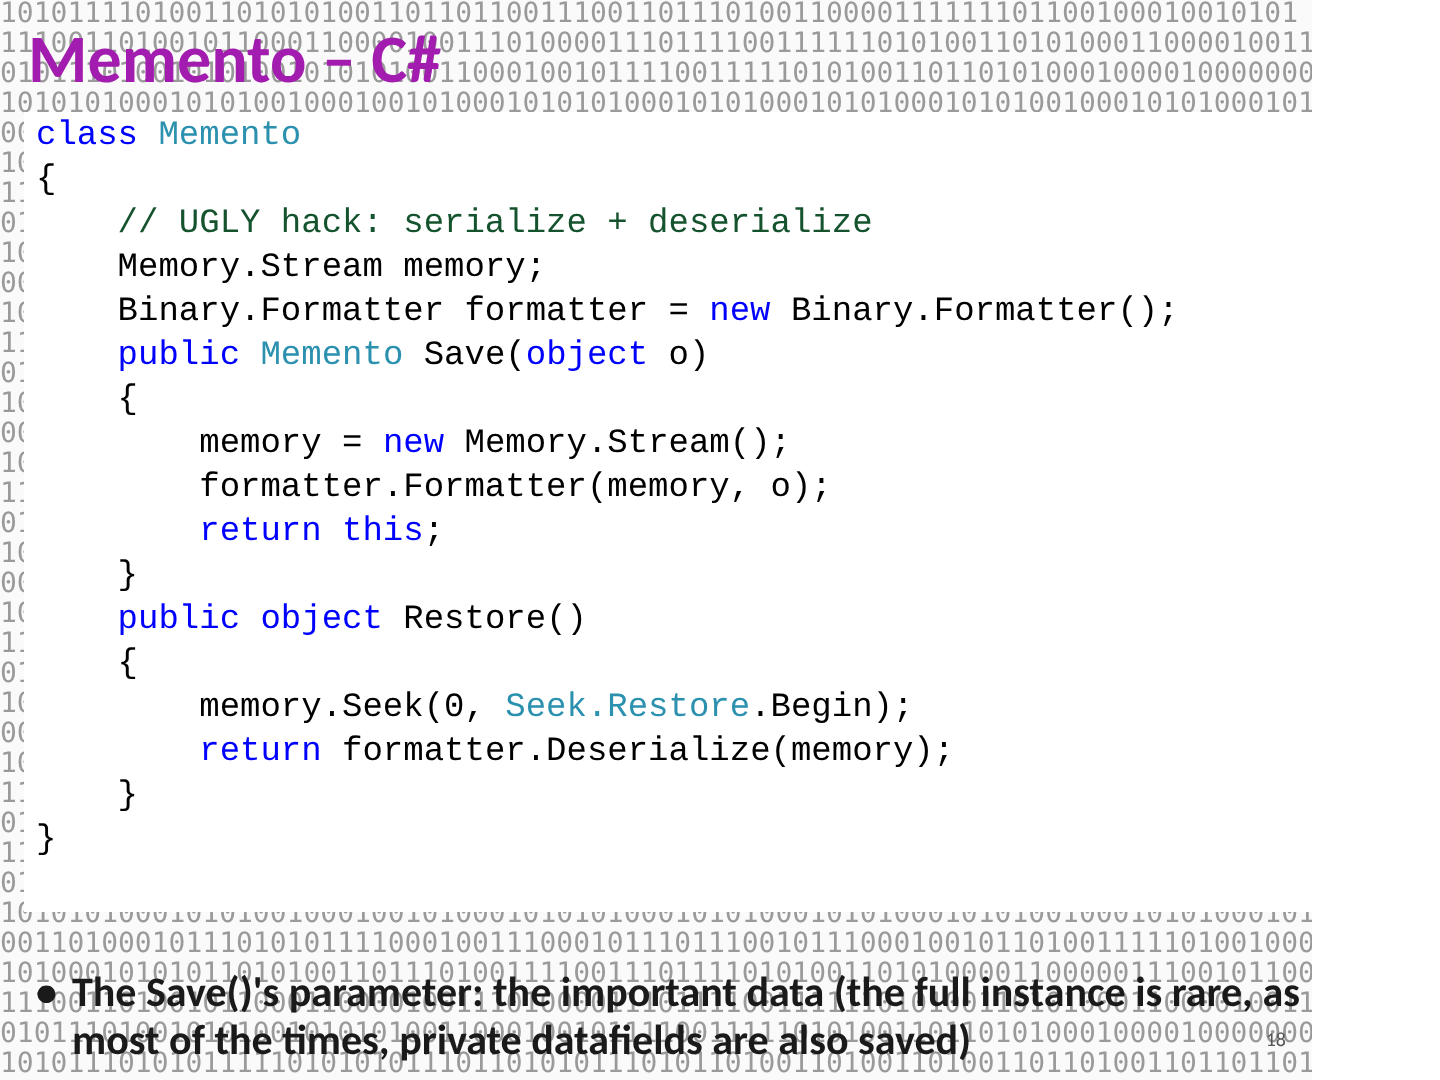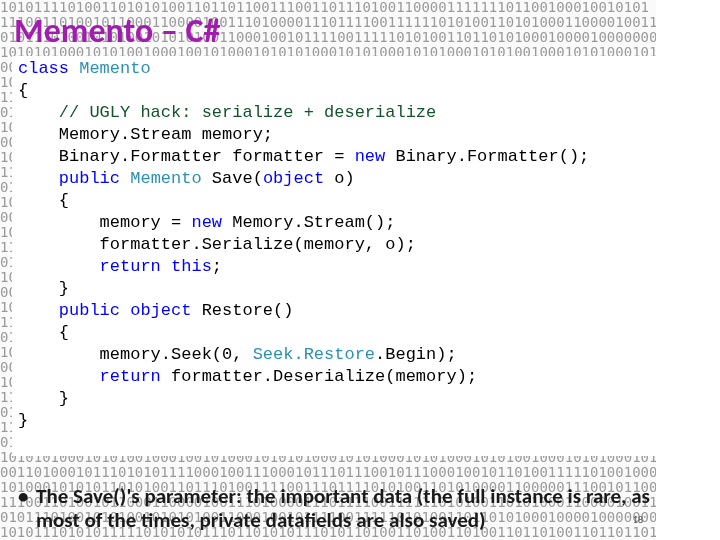--- a/index.html
+++ b/index.html
@@ -122,21 +122,21 @@
 
   <div class="code-block">
     <div class="line"><span class="kw">class</span><span class="type"> Memento</span></div>
     <div class="line"><span class="plain">{</span></div>
     <div class="line"><span class="cm">    // UGLY hack: serialize + deserialize</span></div>
     <div class="line"><span class="plain">    Memory.Stream memory;</span></div>
     <div class="line"><span class="plain">    Binary.Formatter formatter = </span><span class="kw">new</span><span class="plain"> Binary.Formatter();</span></div>
     <div class="line"><span class="kw">    public</span><span class="type"> Memento</span><span class="plain"> Save(</span><span class="kw">object</span><span class="plain"> o)</span></div>
     <div class="line"><span class="plain">    {</span></div>
     <div class="line"><span class="plain">        memory = </span><span class="kw">new</span><span class="plain"> Memory.Stream();</span></div>
-    <div class="line"><span class="plain">        formatter.Serialize(memory, o);</span></div>
+    <div class="line"><span class="plain">        formatter.Formatter(memory, o);</span></div>
     <div class="line"><span class="kw">        return</span><span class="kw"> this</span><span class="plain">;</span></div>
     <div class="line"><span class="plain">    }</span></div>
     <div class="line"><span class="kw">    public</span><span class="kw"> object</span><span class="plain"> Restore()</span></div>
     <div class="line"><span class="plain">    {</span></div>
     <div class="line"><span class="plain">        memory.Seek(0, </span><span class="type">Seek.Restore</span><span class="plain">.Begin);</span></div>
     <div class="line"><span class="kw">        return</span><span class="plain"> formatter.Deserialize(memory);</span></div>
     <div class="line"><span class="plain">    }</span></div>
     <div class="line"><span class="plain">}</span></div>
   </div>
 

